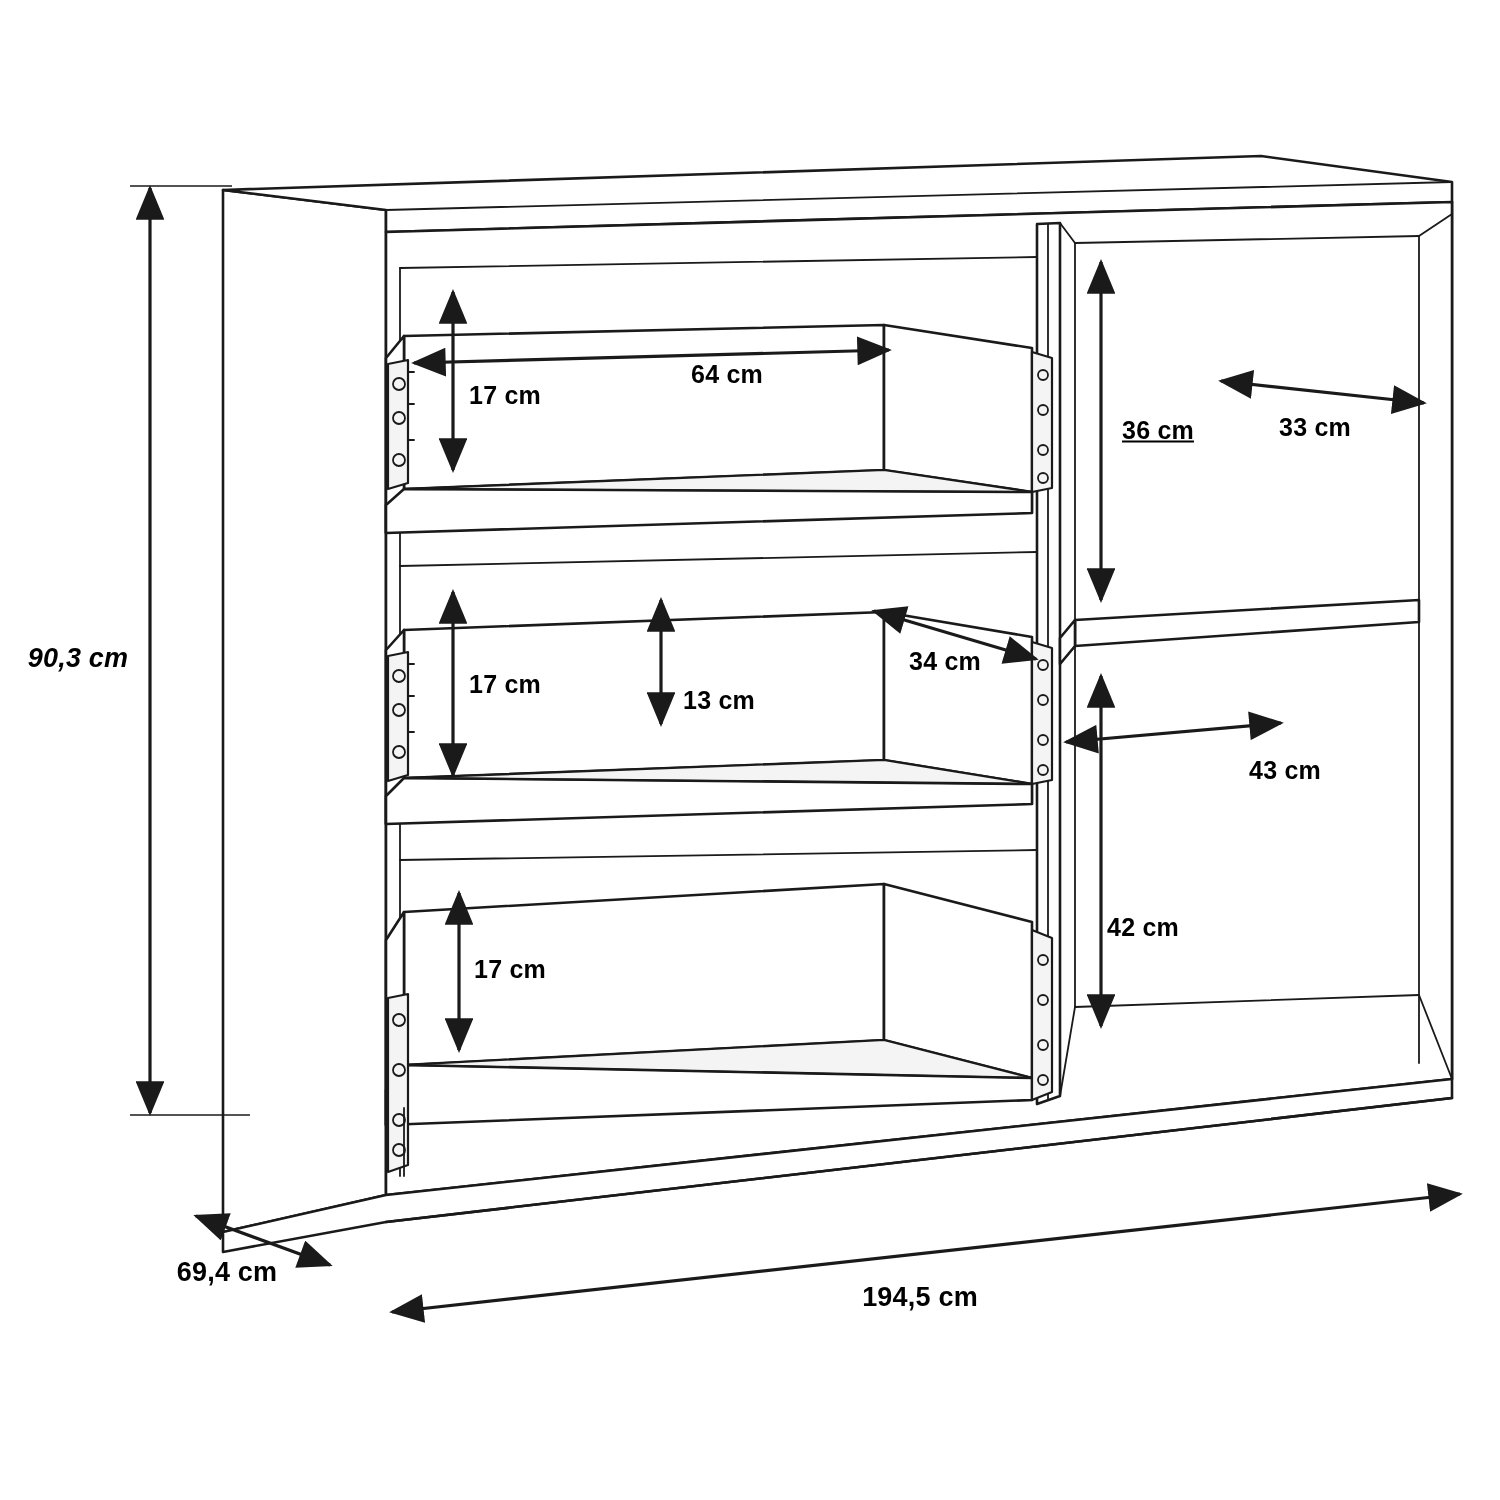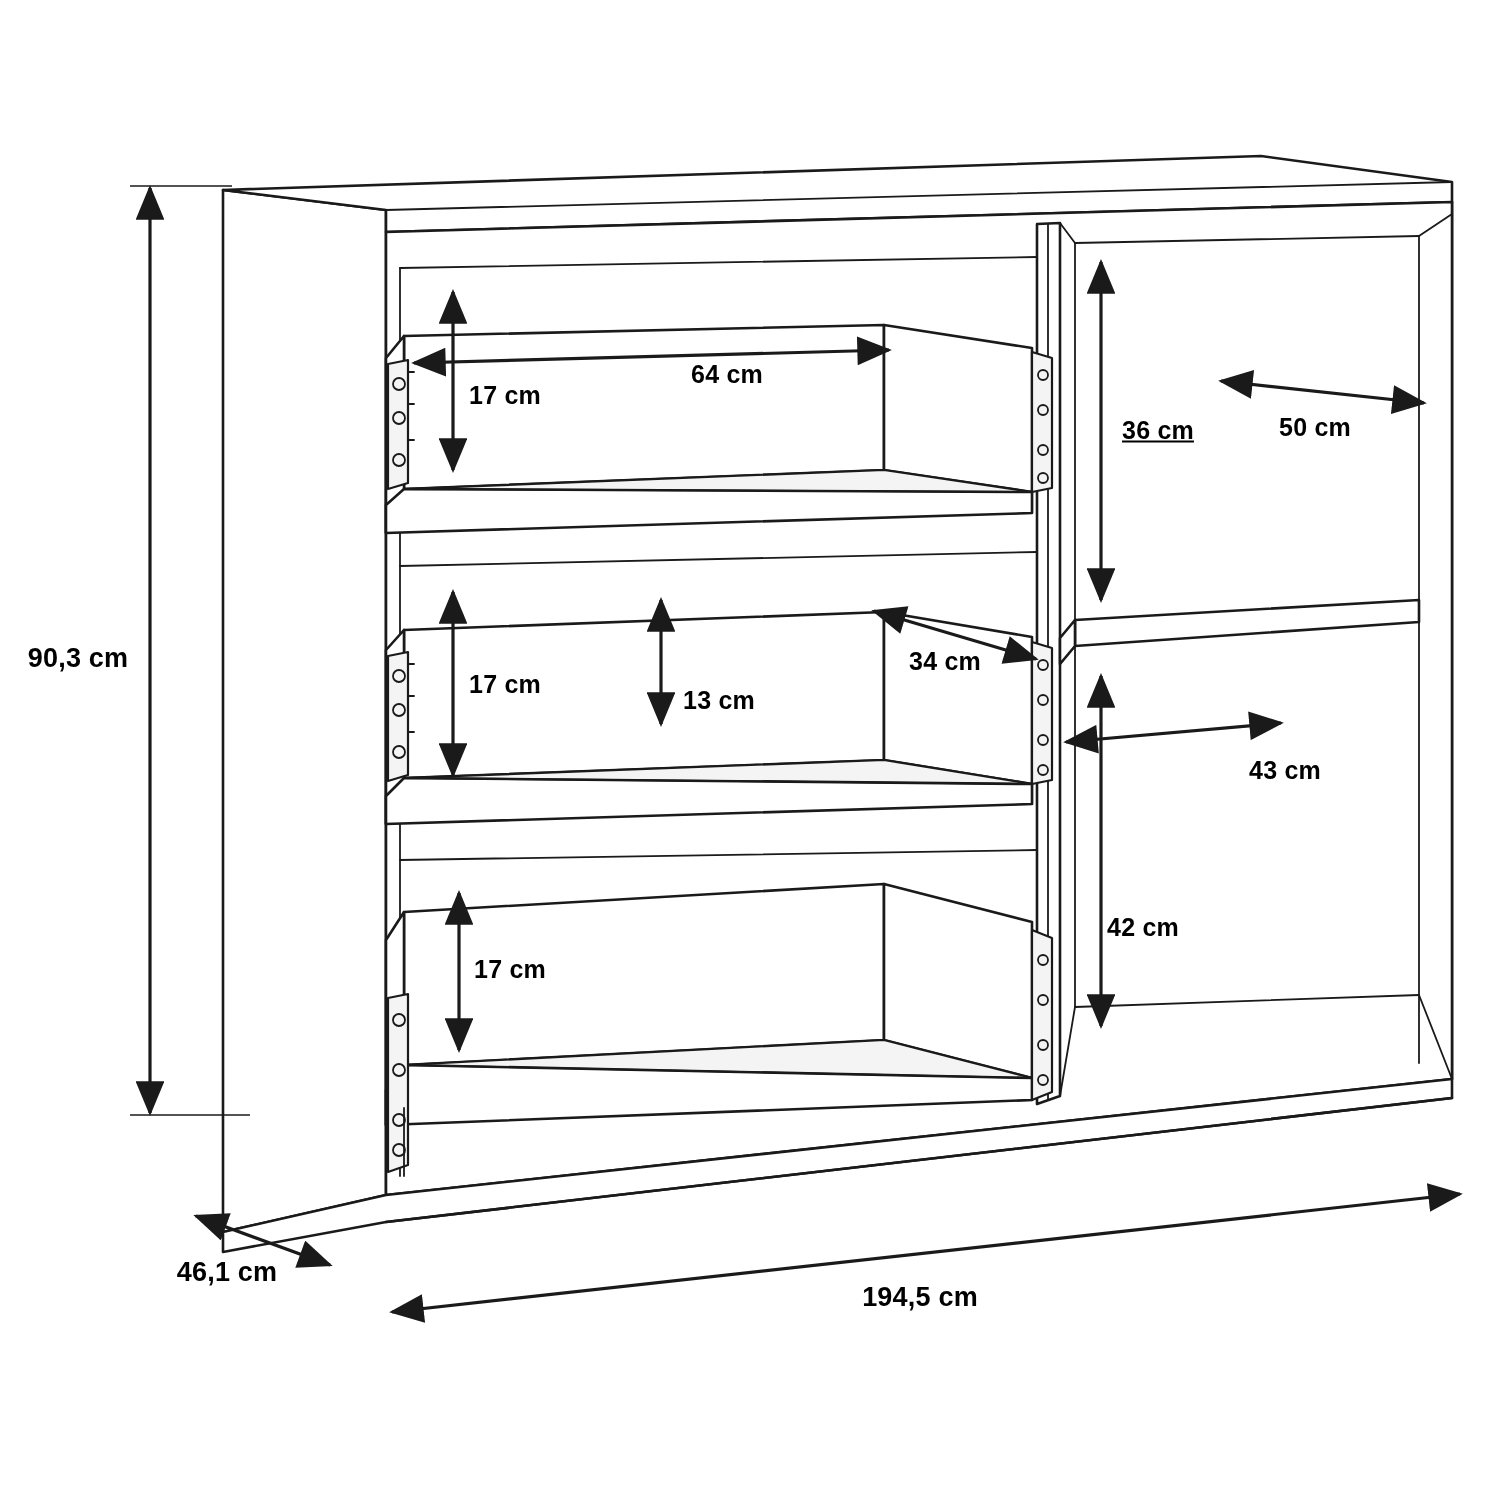--- a/index.html
+++ b/index.html
@@ -224,27 +224,27 @@
 
     <g>
       <path class="dimline" d="M1066,742 L1281,723"></path>
     </g>
 
     <g>
       <path class="dimline" d="M1101,676 L1101,1026"></path>
     </g>
   </svg>
 
-  <div class="dim-label big" style="left:78px; top:658px;">90,3 cm</div>
-  <div class="dim-label big" style="left:227px; top:1272px;">46,1 cm</div>
+  <div class="dim-label big" style="left:78px; top:658px;font-style:italic;">90,3 cm</div>
+  <div class="dim-label big" style="left:227px; top:1272px;">69,4 cm</div>
   <div class="dim-label big" style="left:920px; top:1297px;">194,5 cm</div>
   <div class="dim-label med" style="left:505px; top:395px;">17 cm</div>
   <div class="dim-label med" style="left:727px; top:374px;">64 cm</div>
   <div class="dim-label med" style="left:505px; top:684px;">17 cm</div>
   <div class="dim-label med" style="left:719px; top:684px;margin-top:16px;">13 cm</div>
   <div class="dim-label med" style="left:945px; top:661px;">34 cm</div>
   <div class="dim-label med" style="left:510px; top:969px;">17 cm</div>
   <div class="dim-label med" style="left:1158px; top:430px;text-decoration:underline;">36 cm</div>
-  <div class="dim-label med" style="left:1315px; top:427px;">50 cm</div>
+  <div class="dim-label med" style="left:1315px; top:427px;">33 cm</div>
   <div class="dim-label med" style="left:1285px; top:770px;">43 cm</div>
   <div class="dim-label med" style="left:1143px; top:927px;">42 cm</div>
 
 </div>
 
 </body></html>

